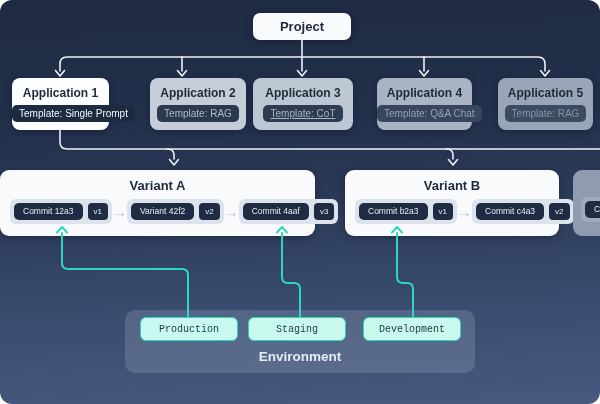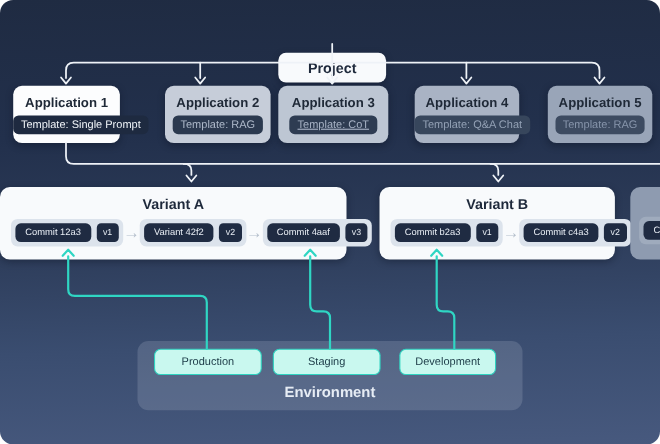--- a/index.html
+++ b/index.html
@@ -6,21 +6,21 @@
   body{font-family:"Liberation Sans", sans-serif;}
   .canvas{
     position:relative;width:600px;height:404px;overflow:hidden;border-radius:12px;
     background:linear-gradient(178deg,#1f2b42 0%,#22304c 30%,#2c3b58 52%,#3a4d70 76%,#47597e 100%);
   }
   
   .node{position:absolute;box-sizing:border-box;border-radius:8px;
     box-shadow:0 2px 7px rgba(8,14,28,.35);text-align:center;}
   .project{left:253px;top:13px;width:98px;height:27px;border-radius:7px;
     background:#f8fafc;display:flex;align-items:center;justify-content:center;
-    font-size:13px;font-weight:bold;color:#1e293b;margin-top:35px;}
+    font-size:13px;font-weight:bold;color:#1e293b;}
   .app{top:78px;height:52px;padding-top:8px;}
   .app .app-title{font-size:12px;font-weight:bold;color:#1f2937;line-height:14px;}
   .app .tpl{display:inline-block;margin-top:5px;font-size:10px;line-height:9px;
     padding:4px 7px;border-radius:5px;white-space:nowrap;}
   .app1{left:12px;width:97px;background:#fcfdfe;}
   .app2{left:134px;width:96px;background:#c6cdd9;margin-left:16px;}
   .app3{left:253px;width:100px;background:#bdc6d3;}
   .app4{left:377px;width:95px;background:#a9b3c4;text-align:center;}
   .app5{left:498px;width:95px;background:#99a5b8;}
   .app1 .tpl{background:#1e2a40;color:#f1f5f9;}
@@ -43,24 +43,24 @@
     padding:4px 9px;border-radius:5px;white-space:nowrap;}
   .vtag{background:#1f2b42;color:#e9eef5;font-size:8px;line-height:9px;
     padding:4px 6px;border-radius:4px;}
   .flow-arrow{color:#b6c0cd;font-size:15px;line-height:15px;}
   
   .env{position:absolute;left:125px;top:310px;width:350px;height:63px;
     border-radius:10px;background:rgba(226,232,240,.16);}
   .env-btn{position:absolute;top:7px;height:24px;box-sizing:border-box;
     background:#c9f8ef;border:1.5px solid #2ed3c0;border-radius:6px;
     display:flex;align-items:center;justify-content:center;
-    font-size:10px;color:#1b3a46;}
+    font-size:10px;color:#1b3a46;font-family:Liberation Mono, monospace;}
   .env-btn.prod{left:15px;width:98px;}
   .env-btn.stag{left:123px;width:98px;}
-  .env-btn.dev{left:238px;width:88px;}
+  .env-btn.dev{left:238px;width:98px;}
   .env-title{position:absolute;left:0;right:0;bottom:9px;text-align:center;
     font-size:13.5px;font-weight:bold;color:#e6ecf4;}
   
   .overlay{position:absolute;left:0;top:0;pointer-events:none;}
 </style>
 </head>
 <body>
 
 <div class="canvas">
 

